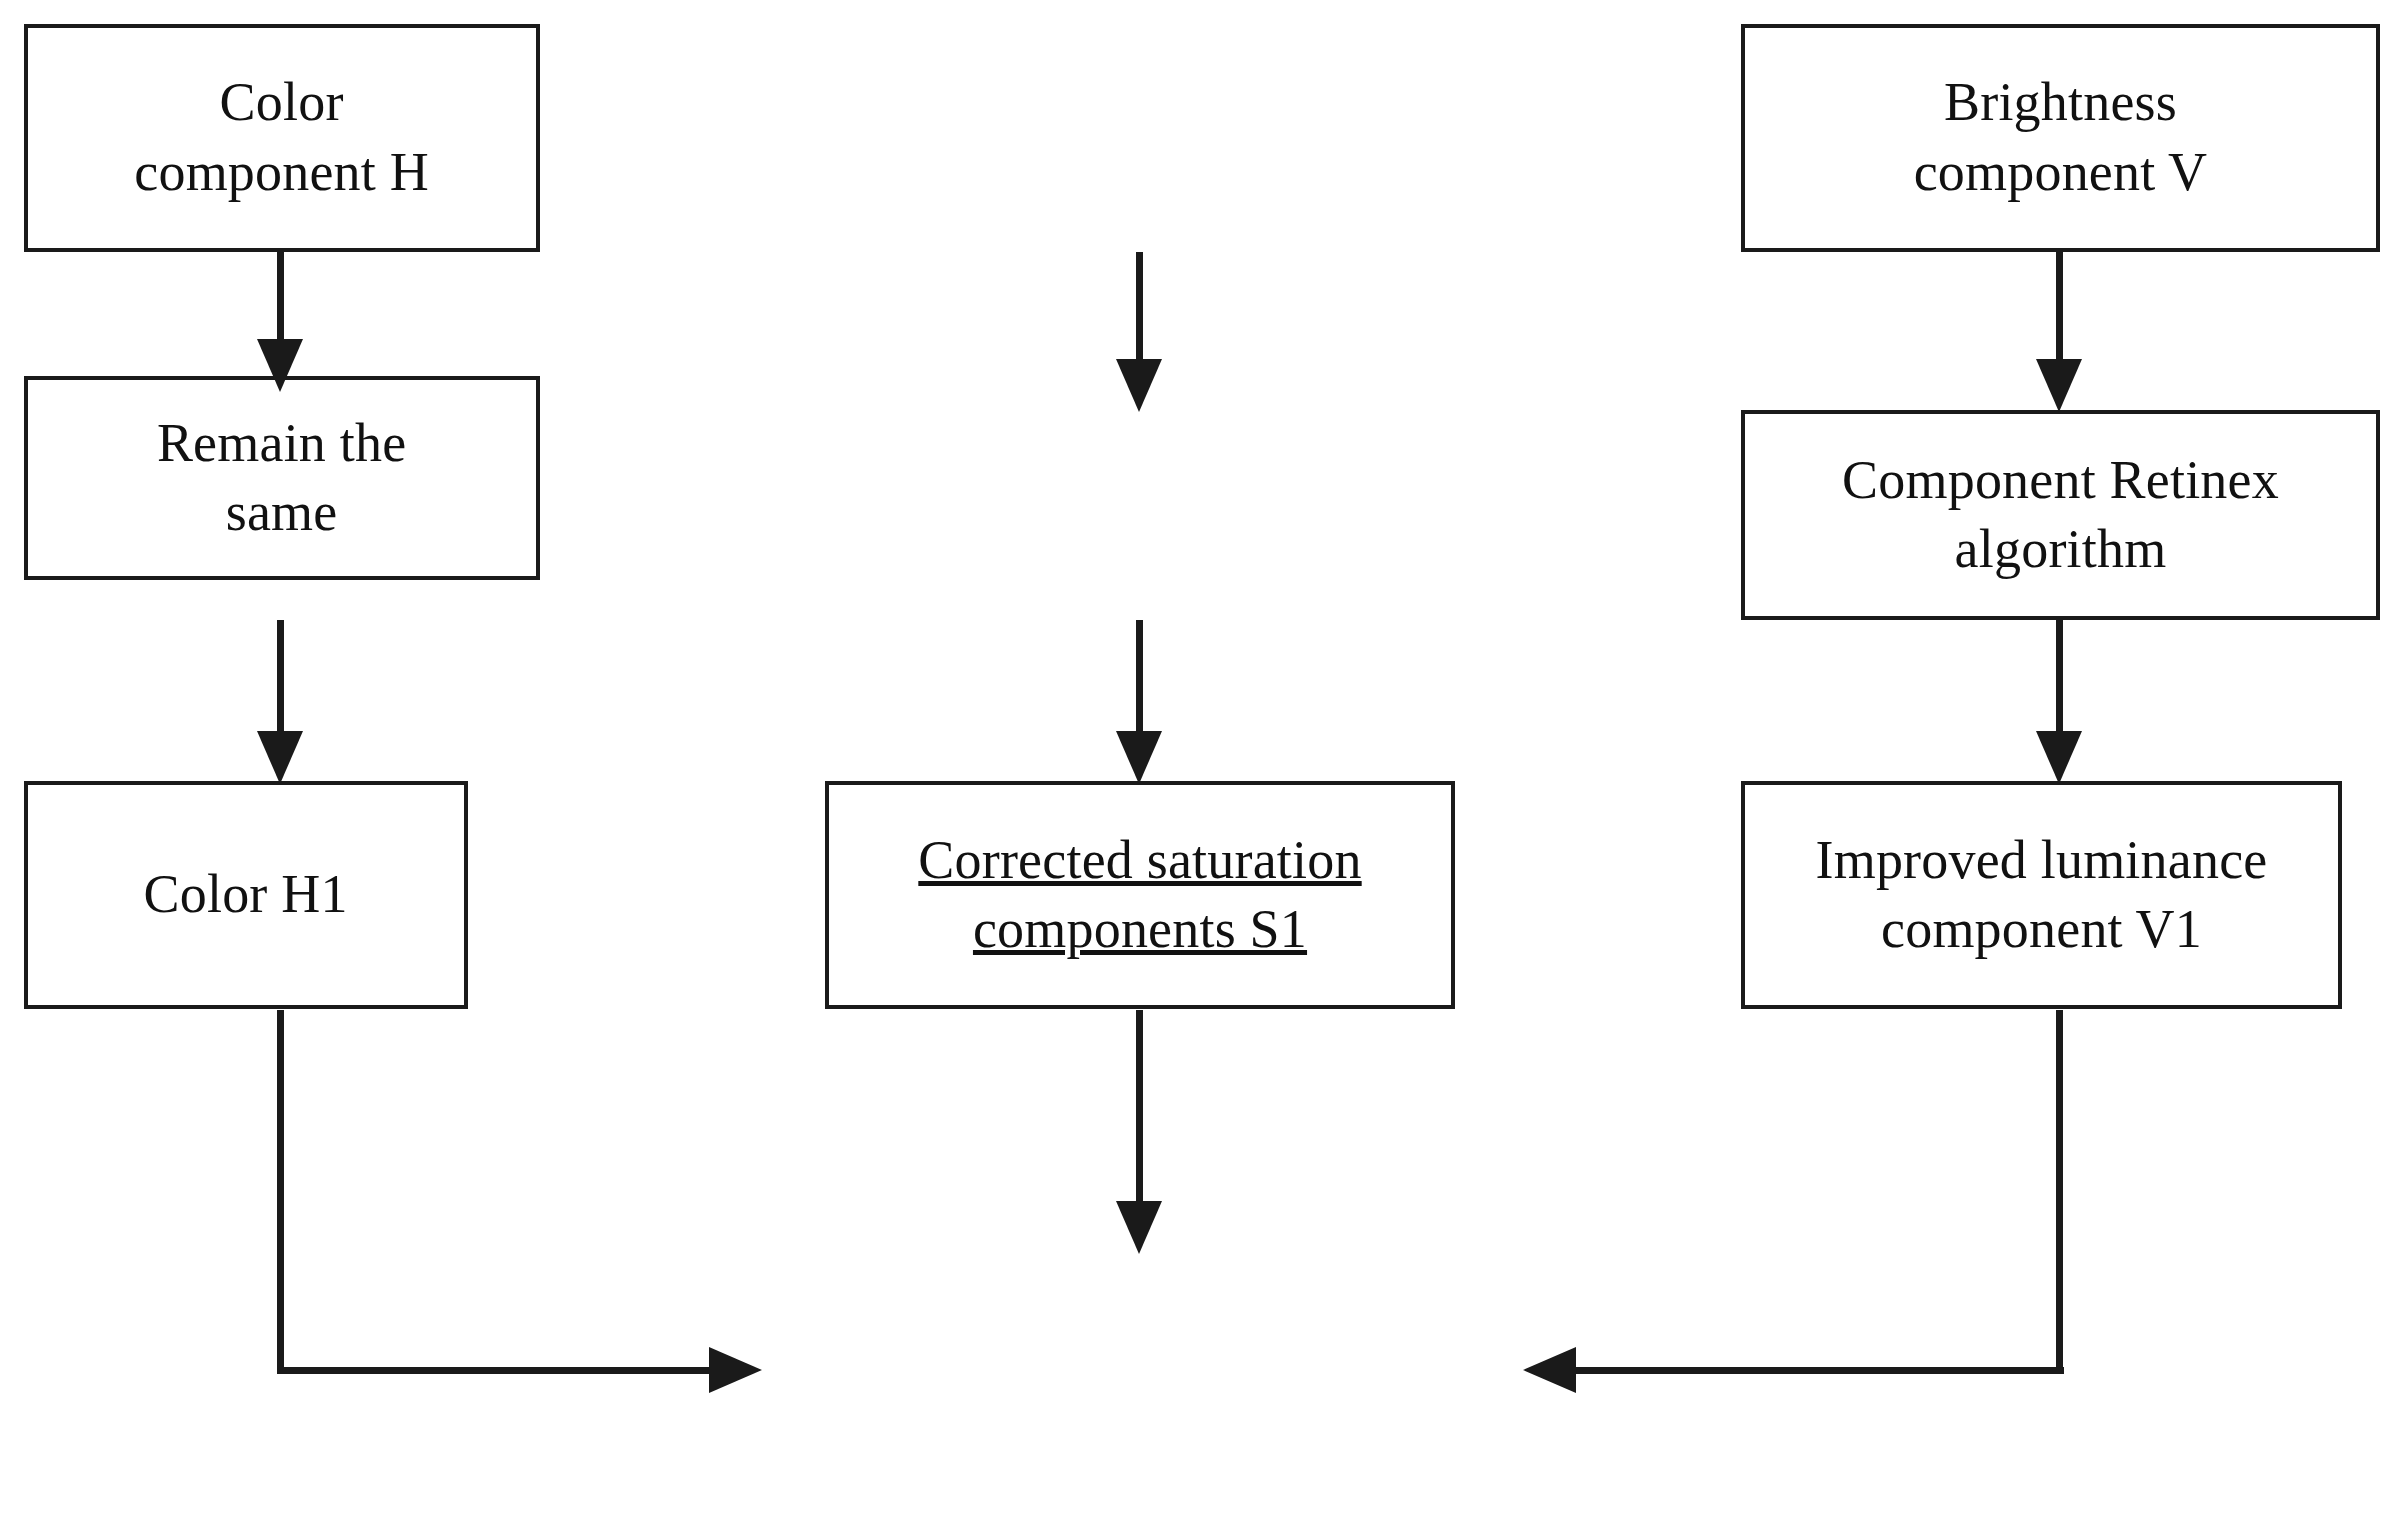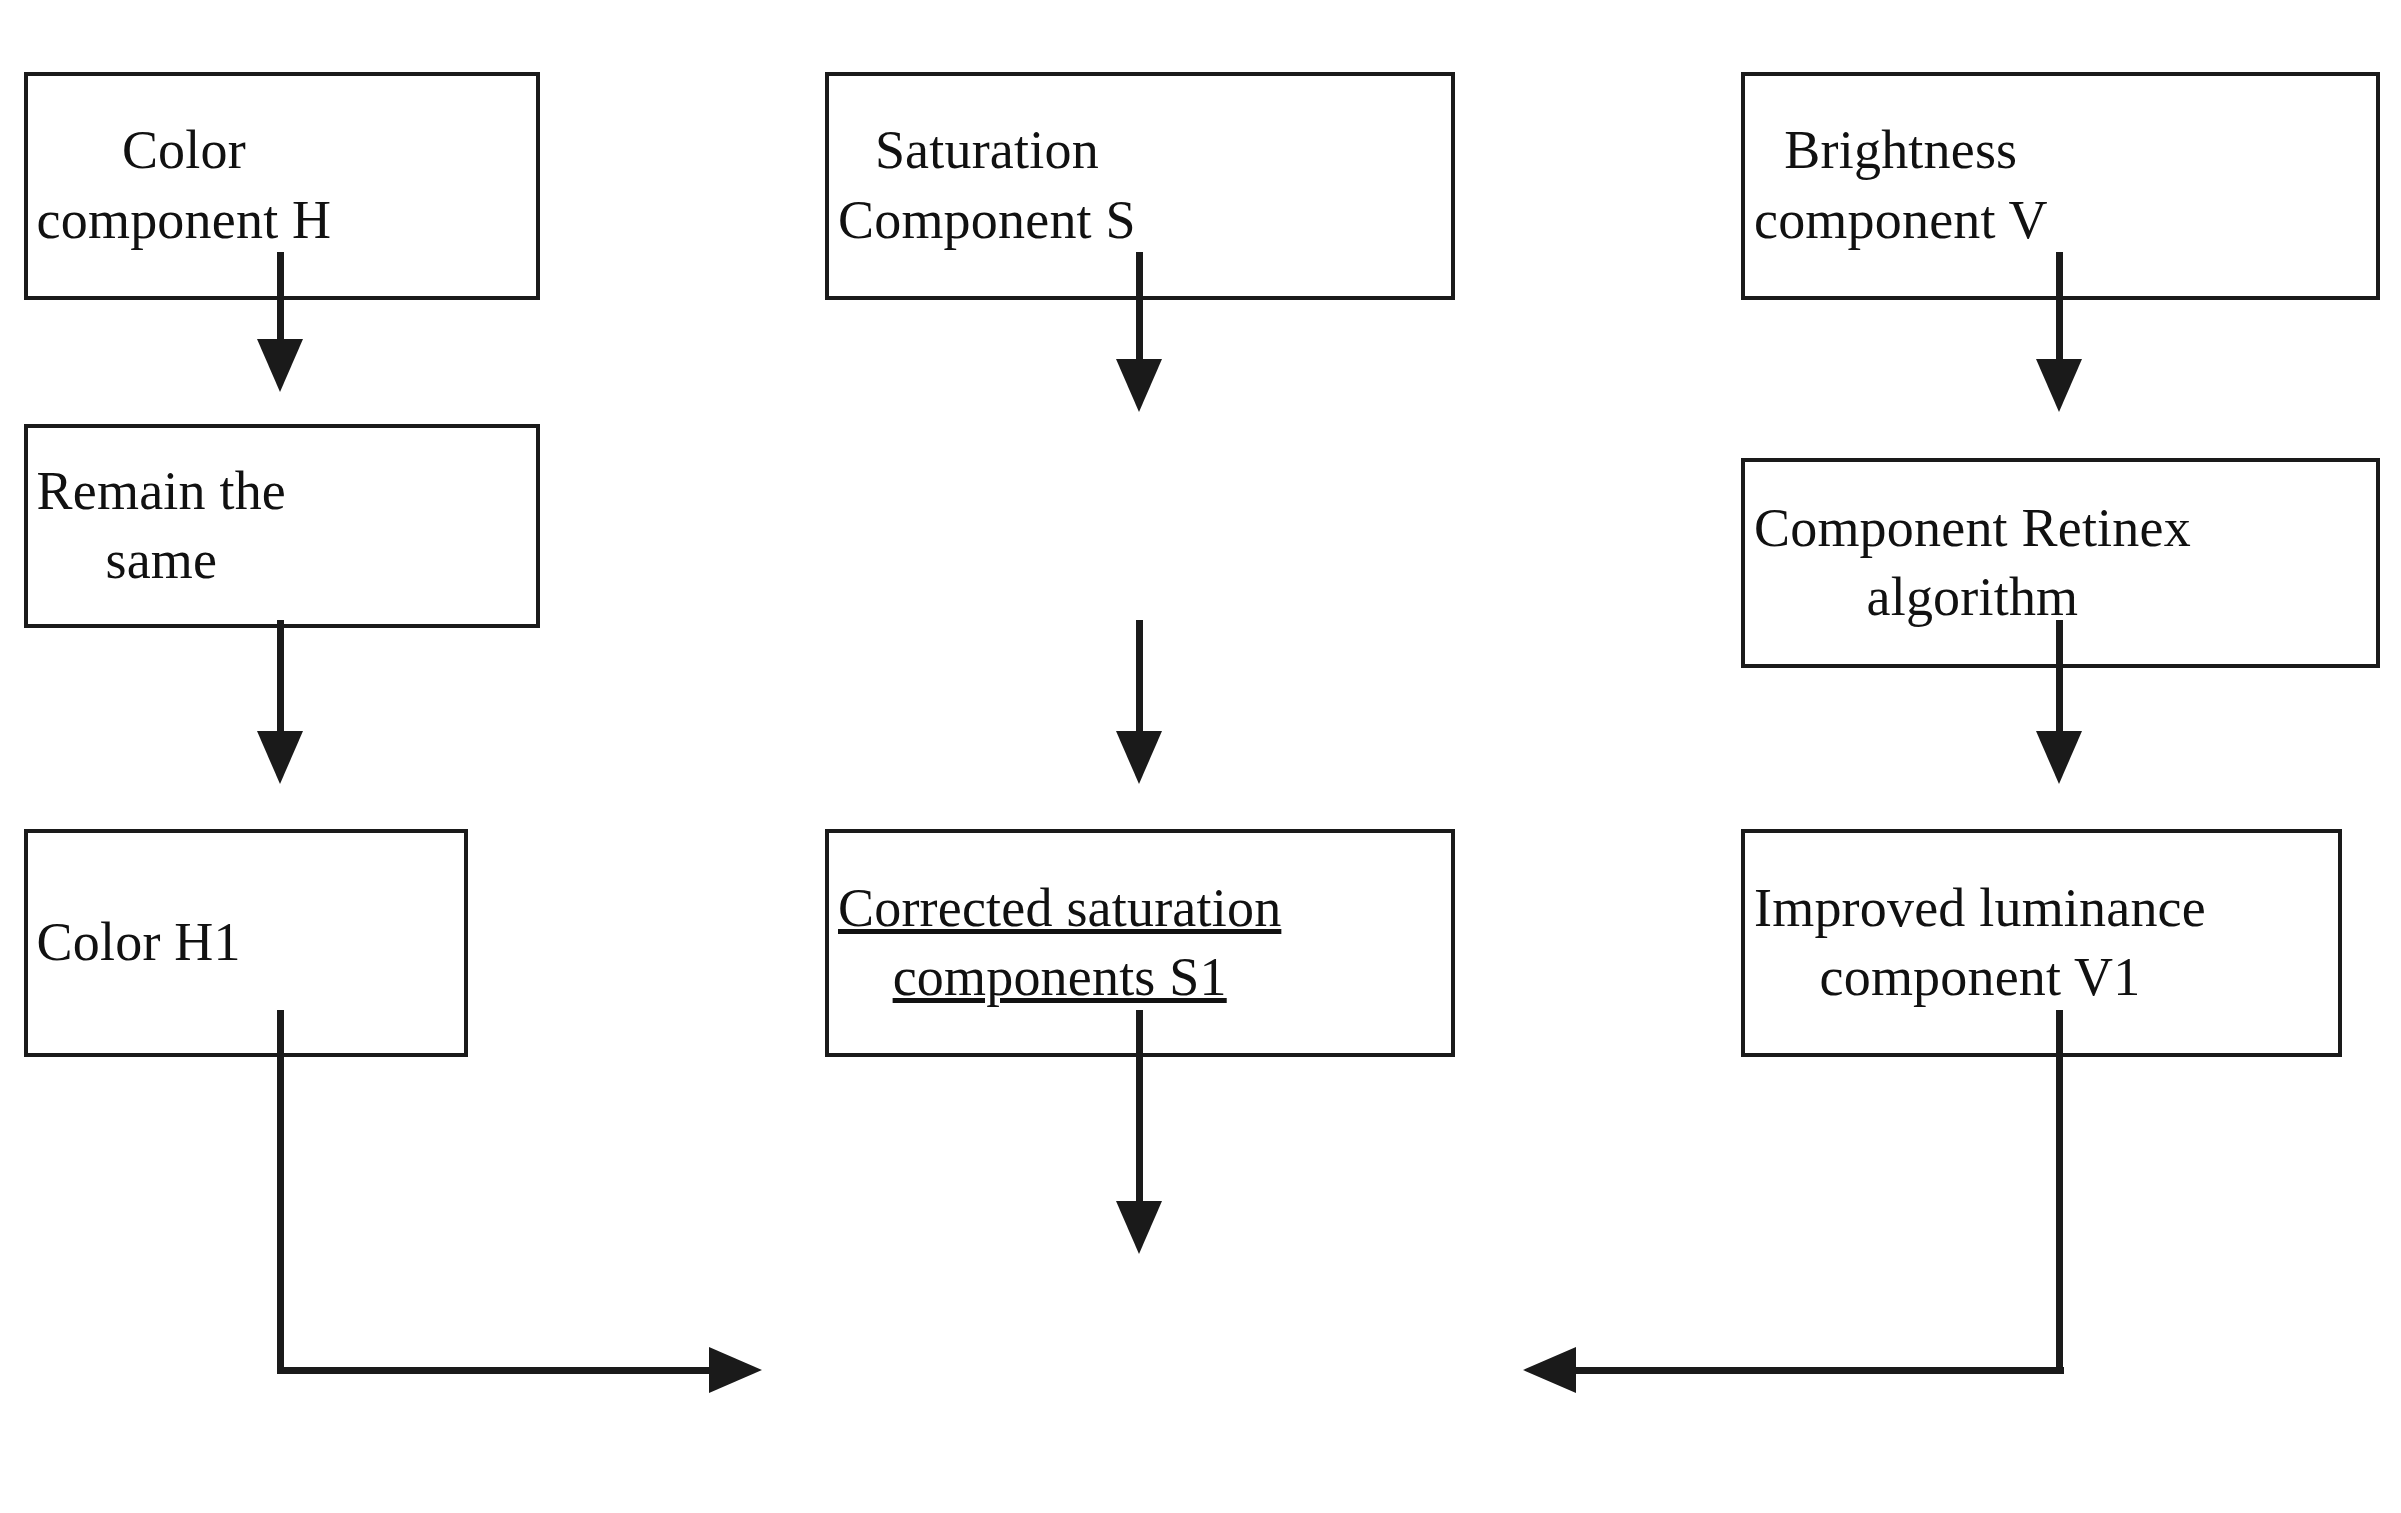--- a/index.html
+++ b/index.html
@@ -15,26 +15,25 @@
     overflow: hidden;
     font-family: "Liberation Serif", "DejaVu Serif", serif;
   }
   .node {
     position: absolute;
     box-sizing: border-box;
     border: 4.5px solid #1a1a1a;
     background: #ffffff;
     display: flex;
     align-items: center;
-    justify-content: flex-start;
+    justify-content: center;
     text-align: center;
     color: #111111;
     line-height: 1.28;
     padding: 5.4px 9px;
-    margin-top: 48px;
   }
   .node .label {
     display: block;
     white-space: pre-line;
     font-size: 54px;
     letter-spacing: 0.2px;
   }
   
   .conn {
     position: absolute;
@@ -77,24 +76,20 @@
 </head>
 <body>
 
 <div id="canvas">
 
   <div class="node" style="left:23.6px; top:23.6px; width:516px; height:228px;">
     <span class="label">Color
 component H</span>
   </div>
 
-  <div class="node" style="left:825px; top:23.6px; width:630px; height:228px;">
-    <span class="label">Saturation
-Component S</span>
-  </div>
 
   <div class="node" style="left:1741px; top:23.6px; width:639px; height:228px;">
     <span class="label">Brightness
 component V</span>
   </div>
 
   <div class="node" style="left:23.6px; top:376px; width:516px; height:204px;">
     <span class="label">Remain the
 same</span>
   </div>

